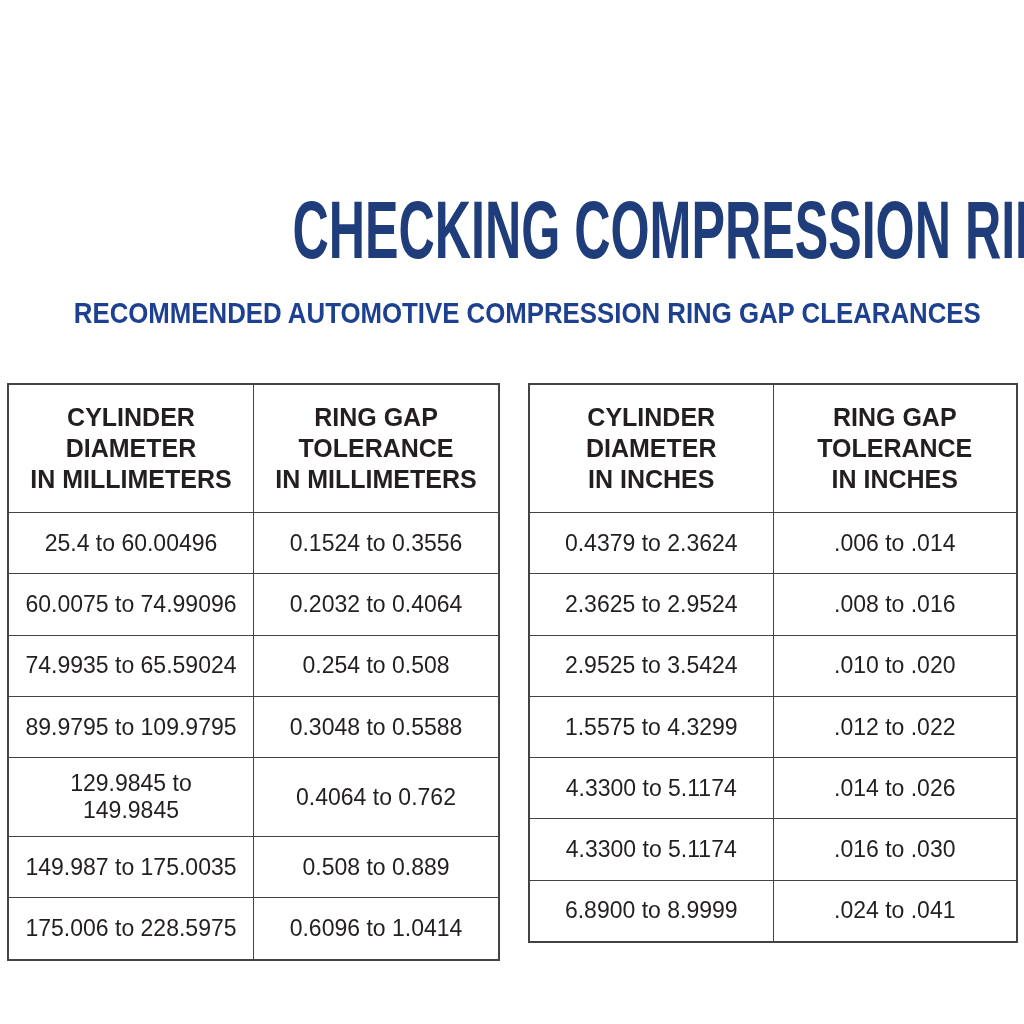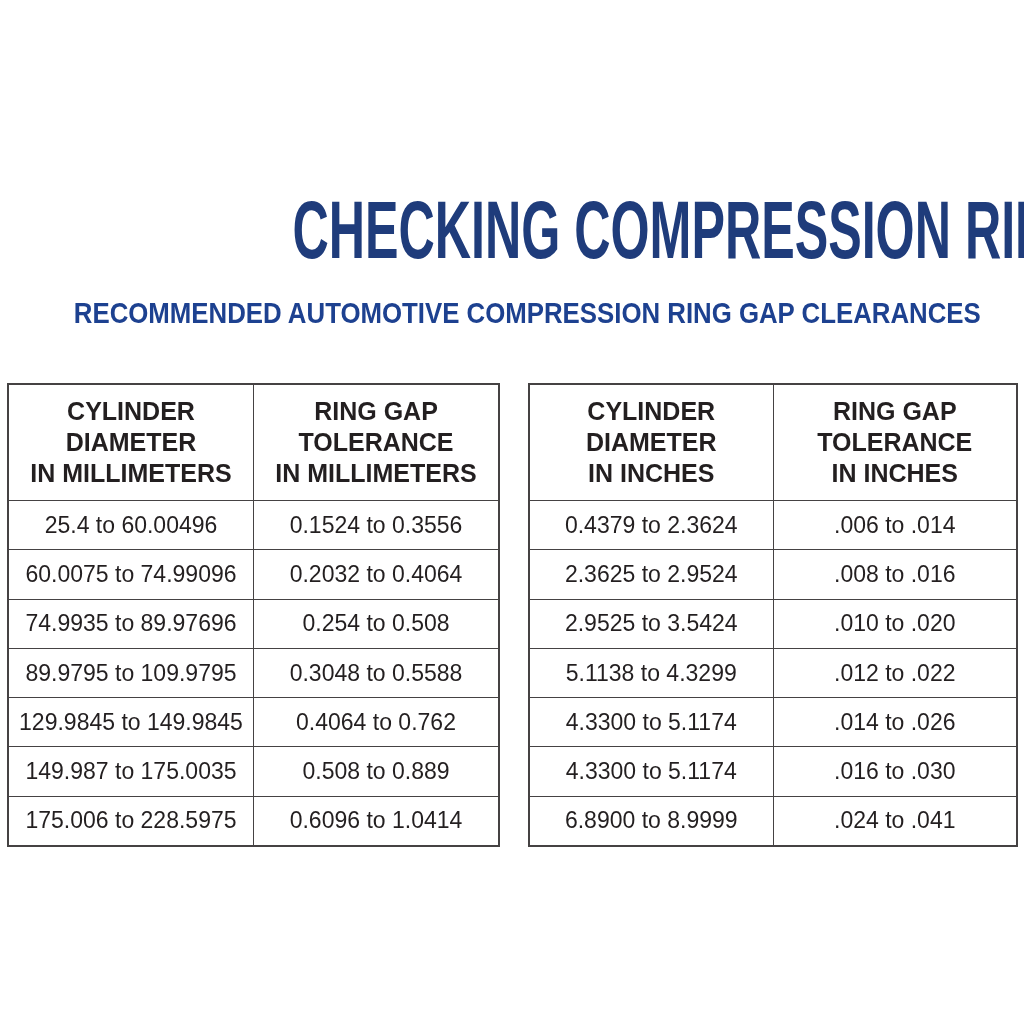--- a/index.html
+++ b/index.html
@@ -57,21 +57,21 @@
     background:var(--page-bg);
     border:2.5px solid var(--table-border);
   }
   table.spec-table.mm{left:7px;width:493px;}
   table.spec-table.in{left:528px;width:490px;}
   .spec-table th, .spec-table td{
     border:1.5px solid var(--table-border);
     text-align:center;
     vertical-align:middle;
     color:var(--cell-text);
-    padding:6px;
+    padding:12px;
     width:50%;
     overflow:hidden;
   }
   .spec-table th{
     height:103px;
     font-size:25px;
     line-height:31px;
     font-weight:bold;
   }
   .spec-table td{
@@ -106,21 +106,21 @@
   <tbody>
       <tr>
         <td>25.4 to 60.00496</td>
         <td>0.1524 to 0.3556</td>
       </tr>
       <tr>
         <td>60.0075 to 74.99096</td>
         <td>0.2032 to 0.4064</td>
       </tr>
       <tr>
-        <td>74.9935 to 89.97696</td>
+        <td>74.9935 to 65.59024</td>
         <td>0.254 to 0.508</td>
       </tr>
       <tr>
         <td>89.9795 to 109.9795</td>
         <td>0.3048 to 0.5588</td>
       </tr>
       <tr>
         <td>129.9845 to 149.9845</td>
         <td>0.4064 to 0.762</td>
       </tr>
@@ -157,21 +157,21 @@
       </tr>
       <tr>
         <td>2.3625 to 2.9524</td>
         <td>.008 to .016</td>
       </tr>
       <tr>
         <td>2.9525 to 3.5424</td>
         <td>.010 to .020</td>
       </tr>
       <tr>
-        <td>5.1138 to 4.3299</td>
+        <td>1.5575 to 4.3299</td>
         <td>.012 to .022</td>
       </tr>
       <tr>
         <td>4.3300 to 5.1174</td>
         <td>.014 to .026</td>
       </tr>
       <tr>
         <td>4.3300 to 5.1174</td>
         <td>.016 to .030</td>
       </tr>

